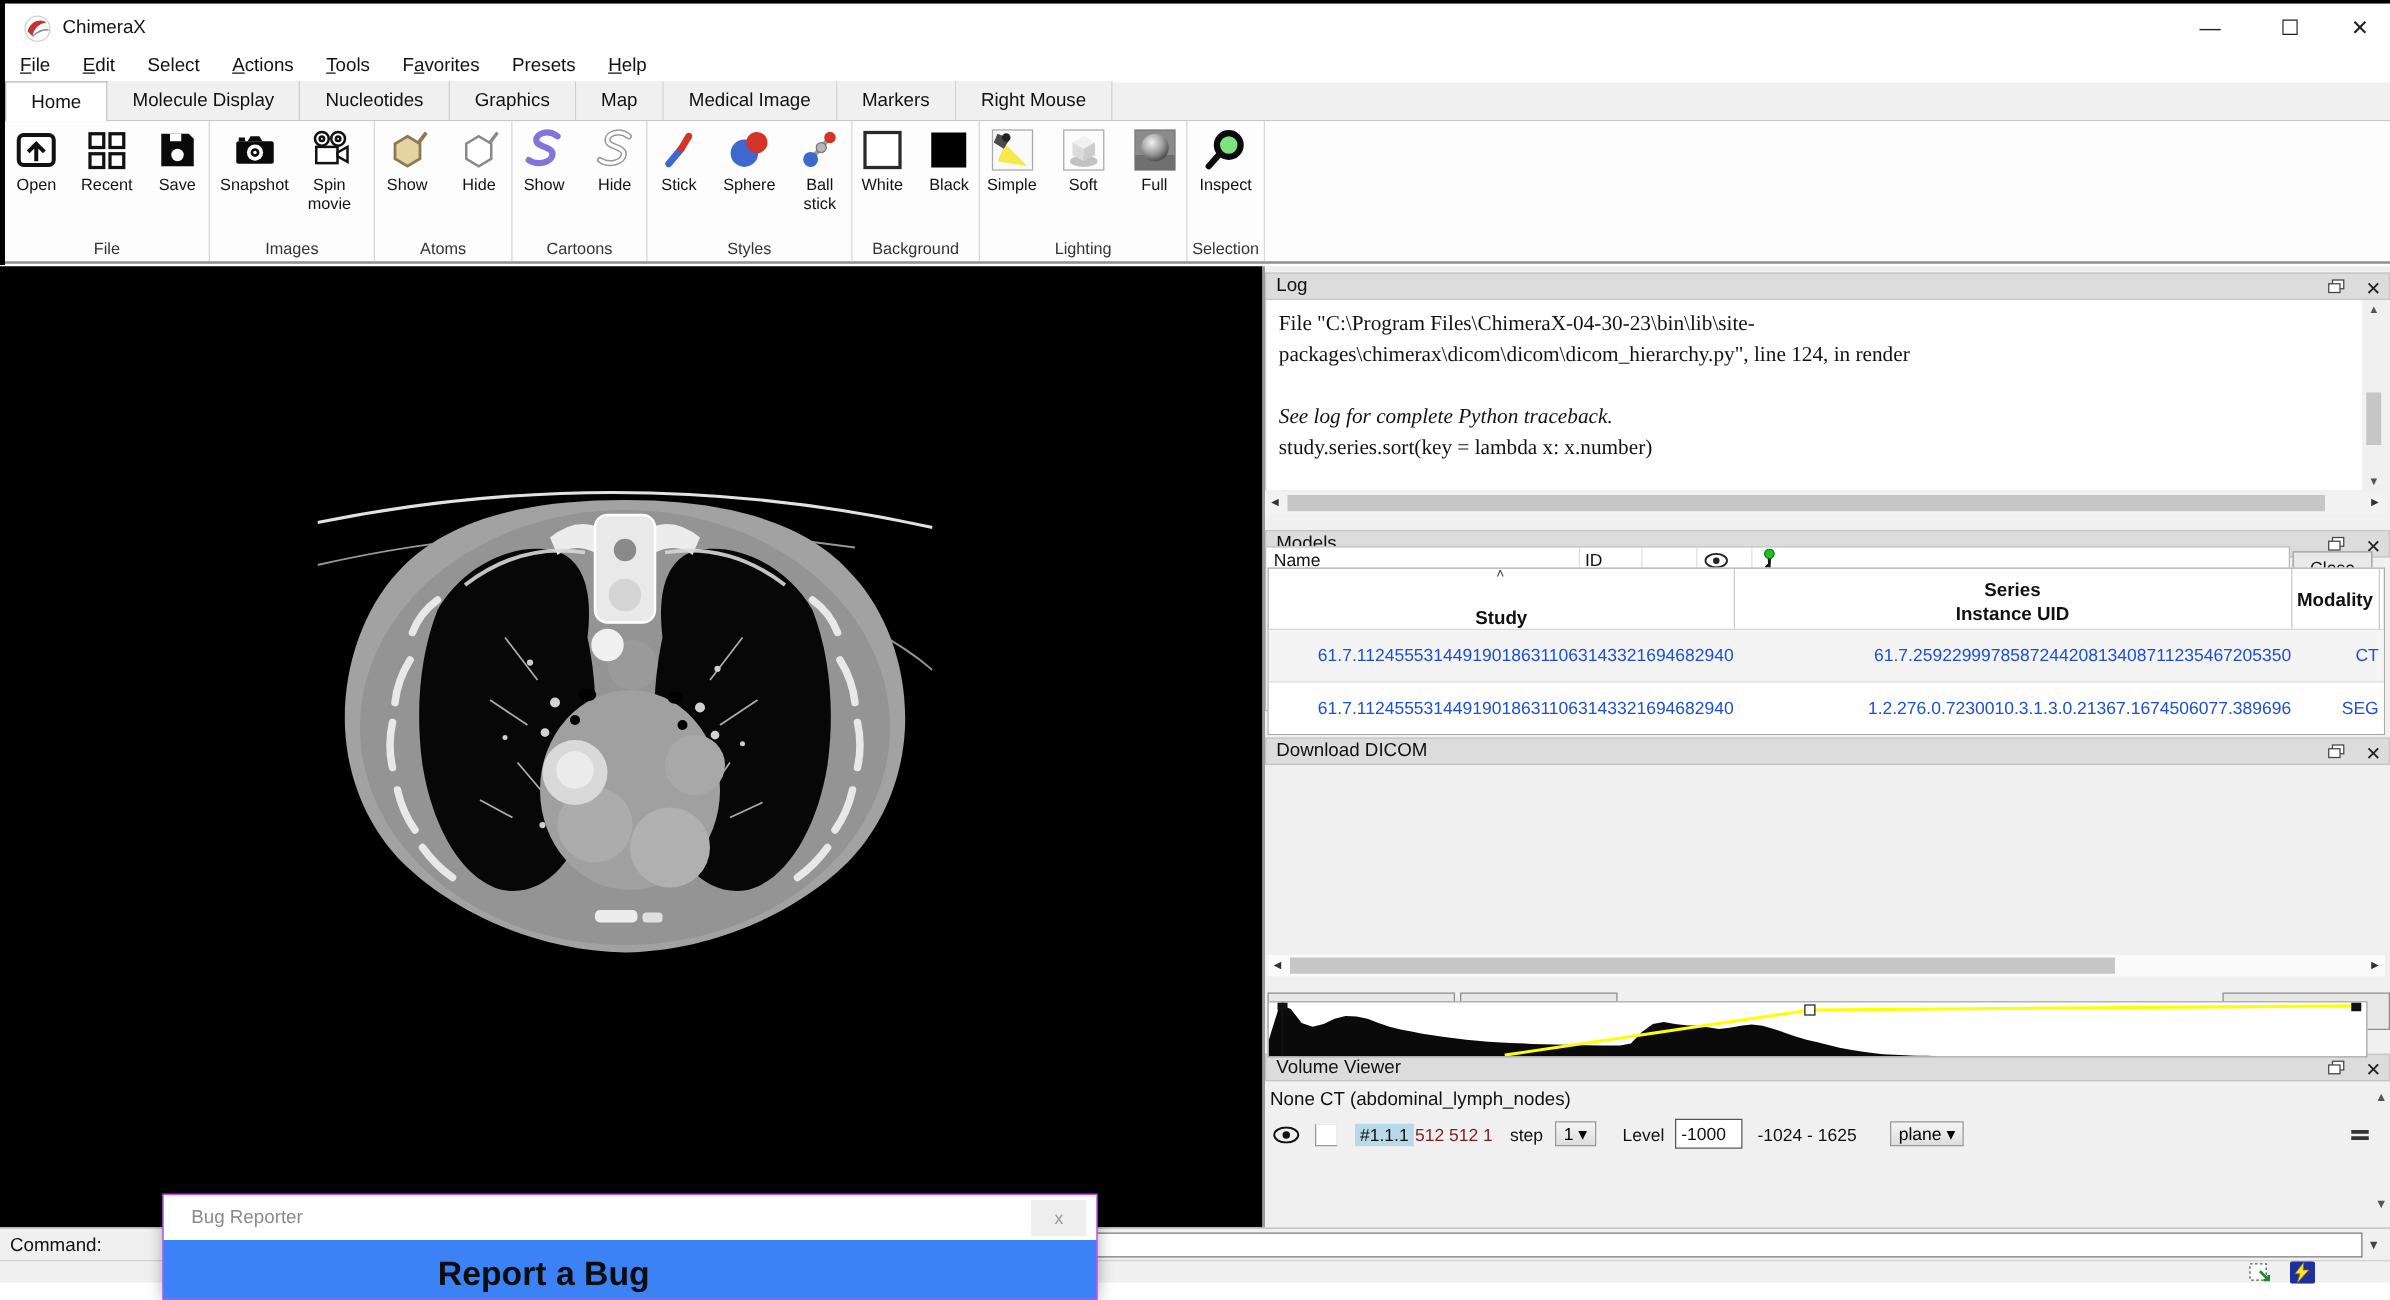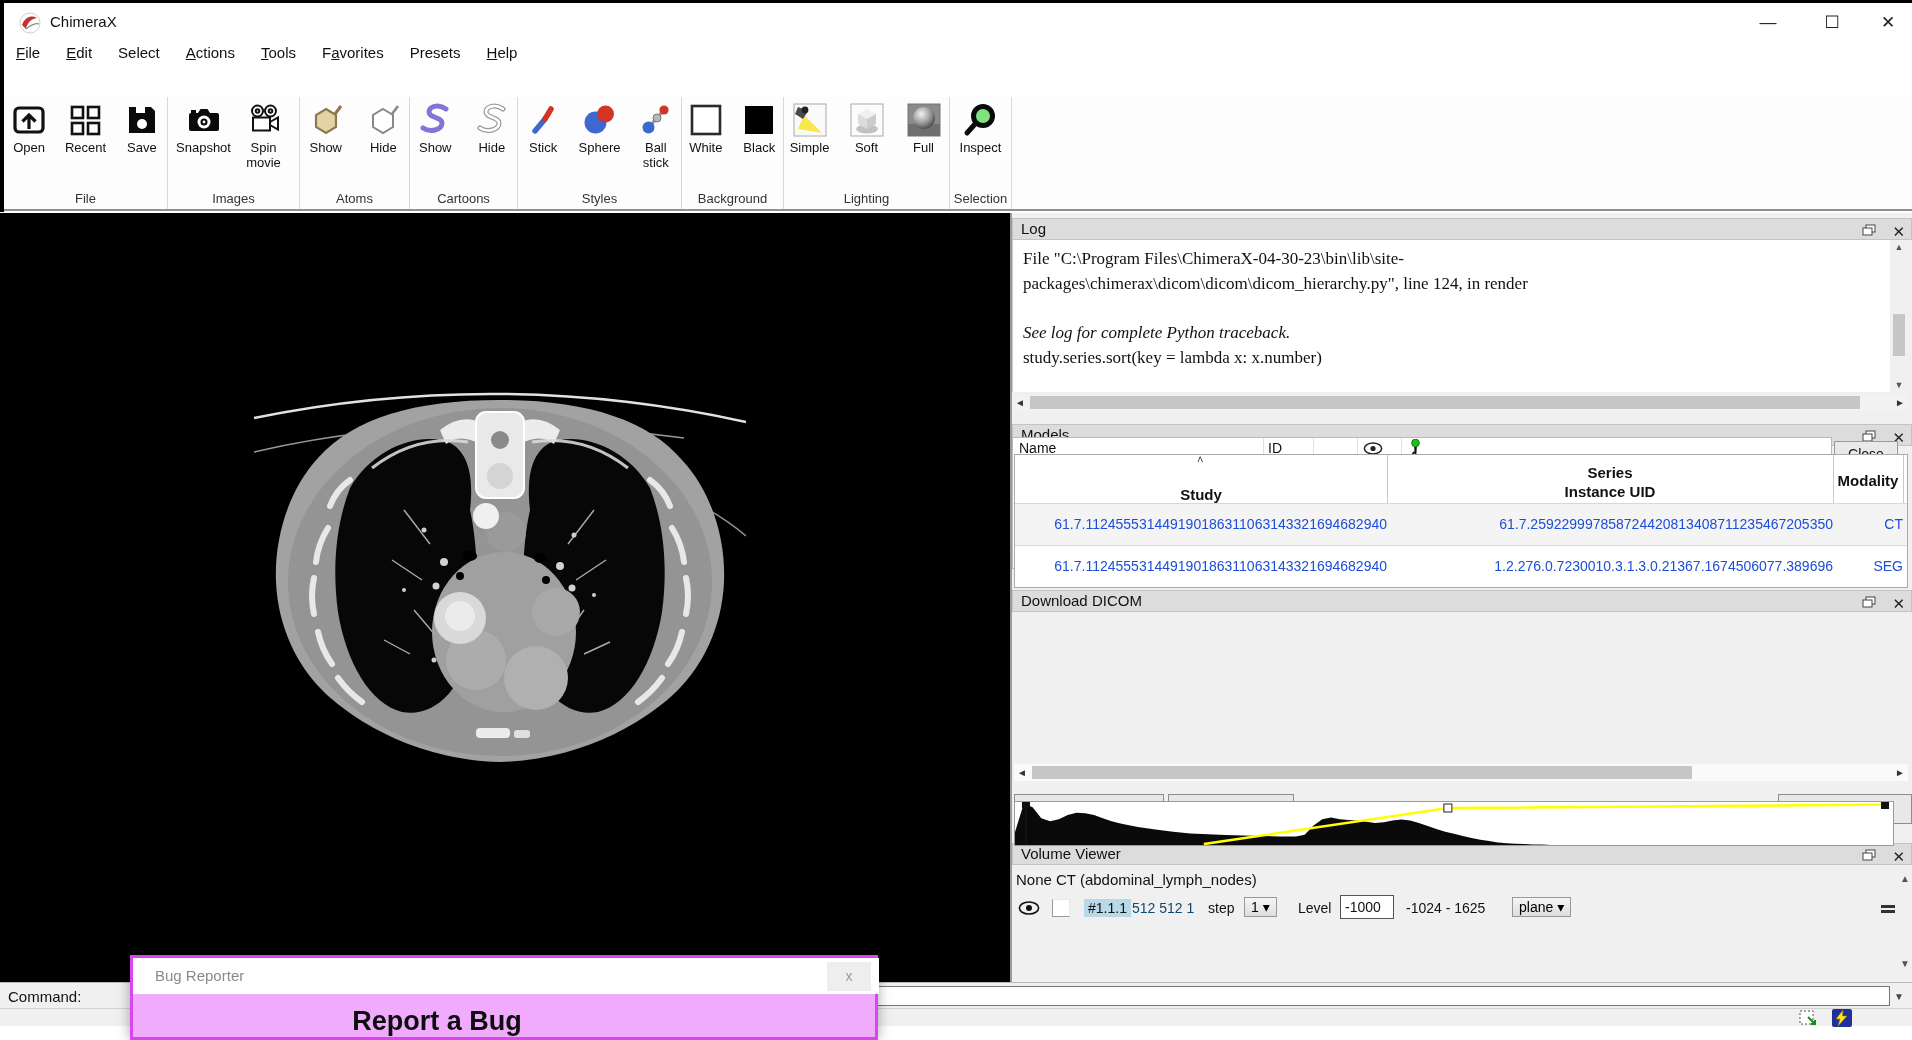--- a/index.html
+++ b/index.html
@@ -89,21 +89,21 @@
   #cmd-label { left:8px; top:5px; font-size:15px; color:#111;text-align:center; }
   #cmd-input { left:134px; top:3px; width:1756px; height:20px; border:1px solid #767676; background:#fff; font-size:14px; padding:0 4px; }
   #cmd-chev { left:1894px; top:8px; font-size:10px; color:#444; }
   #statusbar { left:0; top:1008px; width:1912px; height:18px; background:#f0f0f0; border-top:1px solid #d2d2d2; }
   #taskbar { left:0; top:1026px; width:1912px; height:14px; }
   #task-seg { left:130px; top:0; width:748px; height:14px; background:#4c4647; }
   #task-time { left:1735px; top:2px; font-size:13px; color:#e2e2e2; }
   #task-sep { left:1876px; top:0; width:1px; height:14px; background:#cfcfcf; }
 
   
-  #bugreporter { left:130px; top:955px; width:748px; height:85px; background:#f0abfc; border:3px solid #d946ef; box-shadow:0 0 12px rgba(0,0,0,.35); }
+  #bugreporter { left:130px; top:955px; width:748px; height:85px; background:#3b82f6; border:1px solid #d946ef; box-shadow:0 0 12px rgba(0,0,0,.35); }
   #bug-titlebar { left:0; top:0; width:746px; height:36px; background:#fff; }
   #bug-title { left:22px; top:9px; font-size:15px; color:#8a8a8a; }
   #bug-close { left:694px; top:4px; width:44px; height:29px; background:#eeeeee; color:#9a9a9a; font-size:14px; text-align:center; line-height:29px; }
   #bug-heading { left:0; top:48px; width:608px; text-align:center; font-size:27px; font-weight:bold; color:#0d0d0d; }
 </style>
 </head>
 <body>
 
 <div class="app">
 
@@ -122,20 +122,30 @@
   </div>
   <div class="abs" id="menubar">
       <span class="menu-item"><u>F</u>ile</span>
       <span class="menu-item"><u>E</u>dit</span>
       <span class="menu-item">Select</span>
       <span class="menu-item"><u>A</u>ctions</span>
       <span class="menu-item"><u>T</u>ools</span>
       <span class="menu-item">F<u>a</u>vorites</span>
       <span class="menu-item">Presets</span>
       <span class="menu-item"><u>H</u>elp</span>
+    </div>
+  <div class="abs" id="tabbar">
+      <div class="tab active">Home</div>
+      <div class="tab">Molecule Display</div>
+      <div class="tab">Nucleotides</div>
+      <div class="tab">Graphics</div>
+      <div class="tab">Map</div>
+      <div class="tab">Medical Image</div>
+      <div class="tab">Markers</div>
+      <div class="tab">Right Mouse</div>
     </div>
   <div class="abs" id="toolbar">
       <div class="tb-group" style="width: 164px;">
         <div class="tb-btns">
           <div class="tb-btn">
             <div class="tb-ico">
               <svg viewBox="0 0 36 36">
                 <rect x="4" y="6" width="28" height="24" rx="4" fill="none" stroke="#111" stroke-width="3.2"></rect>
                 <path d="M18 27 V13 M11.5 19.5 L18 13 L24.5 19.5" stroke="#111" stroke-width="3.2" fill="none"></path>
               </svg>
@@ -605,21 +615,21 @@
 
     <div class="abs" style="left:0; top:682px; width:896px; height:30px;">
       <span class="abs" style="left:6px; top:6px;">
         <svg width="22" height="14" viewBox="0 0 22 14">
             <ellipse cx="11" cy="7" rx="9.6" ry="6" fill="none" stroke="#111" stroke-width="1.6"></ellipse>
             <circle cx="11" cy="7" r="3" fill="#111"></circle>
           </svg>
       </span>
       <span class="abs" style="left:40px; top:4px; width:18px; height:18px; background:#fff; border:1px solid #999; border-top-color:#e8e8e8; border-right-color:#e8e8e8;"></span>
       <span class="abs" style="left: 72px; top: 4px; padding: 1px 4px; font-size: 14px; color: rgb(17, 17, 17); background: rgb(183, 217, 232);" id="vol-model-id">#1.1.1</span>
-      <span class="abs" style="left:120px; top:5px; font-size:14px; color:#0c4a6e;">512 512 1</span>
+      <span class="abs" style="left:120px; top:5px; font-size:14px; color:#7f1d1d;">512 512 1</span>
       <span class="abs" style="left:196px; top:5px; font-size:14px; color:#111;">step</span>
       <span class="abs vv-drop" style="left:232px; top:2px;"><span>1</span> ▾</span>
       <span class="abs" style="left:286px; top:5px; font-size:14px; color:#111;">Level</span>
       <span class="abs" style="left:328px; top:0; width:54px; height:24px; background:#fff; border:1.5px solid #555; font-size:14px; color:#111; text-align:left; padding:3px 4px;">-1000</span>
       <span class="abs" style="left:394px; top:5px; font-size:14px; color:#111;">-1024 - 1625</span>
       <span class="abs vv-drop" style="left:500px; top:2px;"><span>plane</span> ▾</span>
       <span class="abs" style="left:868px; top:6px;">
         <svg width="16" height="12" viewBox="0 0 16 12">
             <rect x="1" y="2" width="14" height="3" fill="#333"></rect>
             <rect x="1" y="7" width="14" height="3" fill="#333"></rect>

